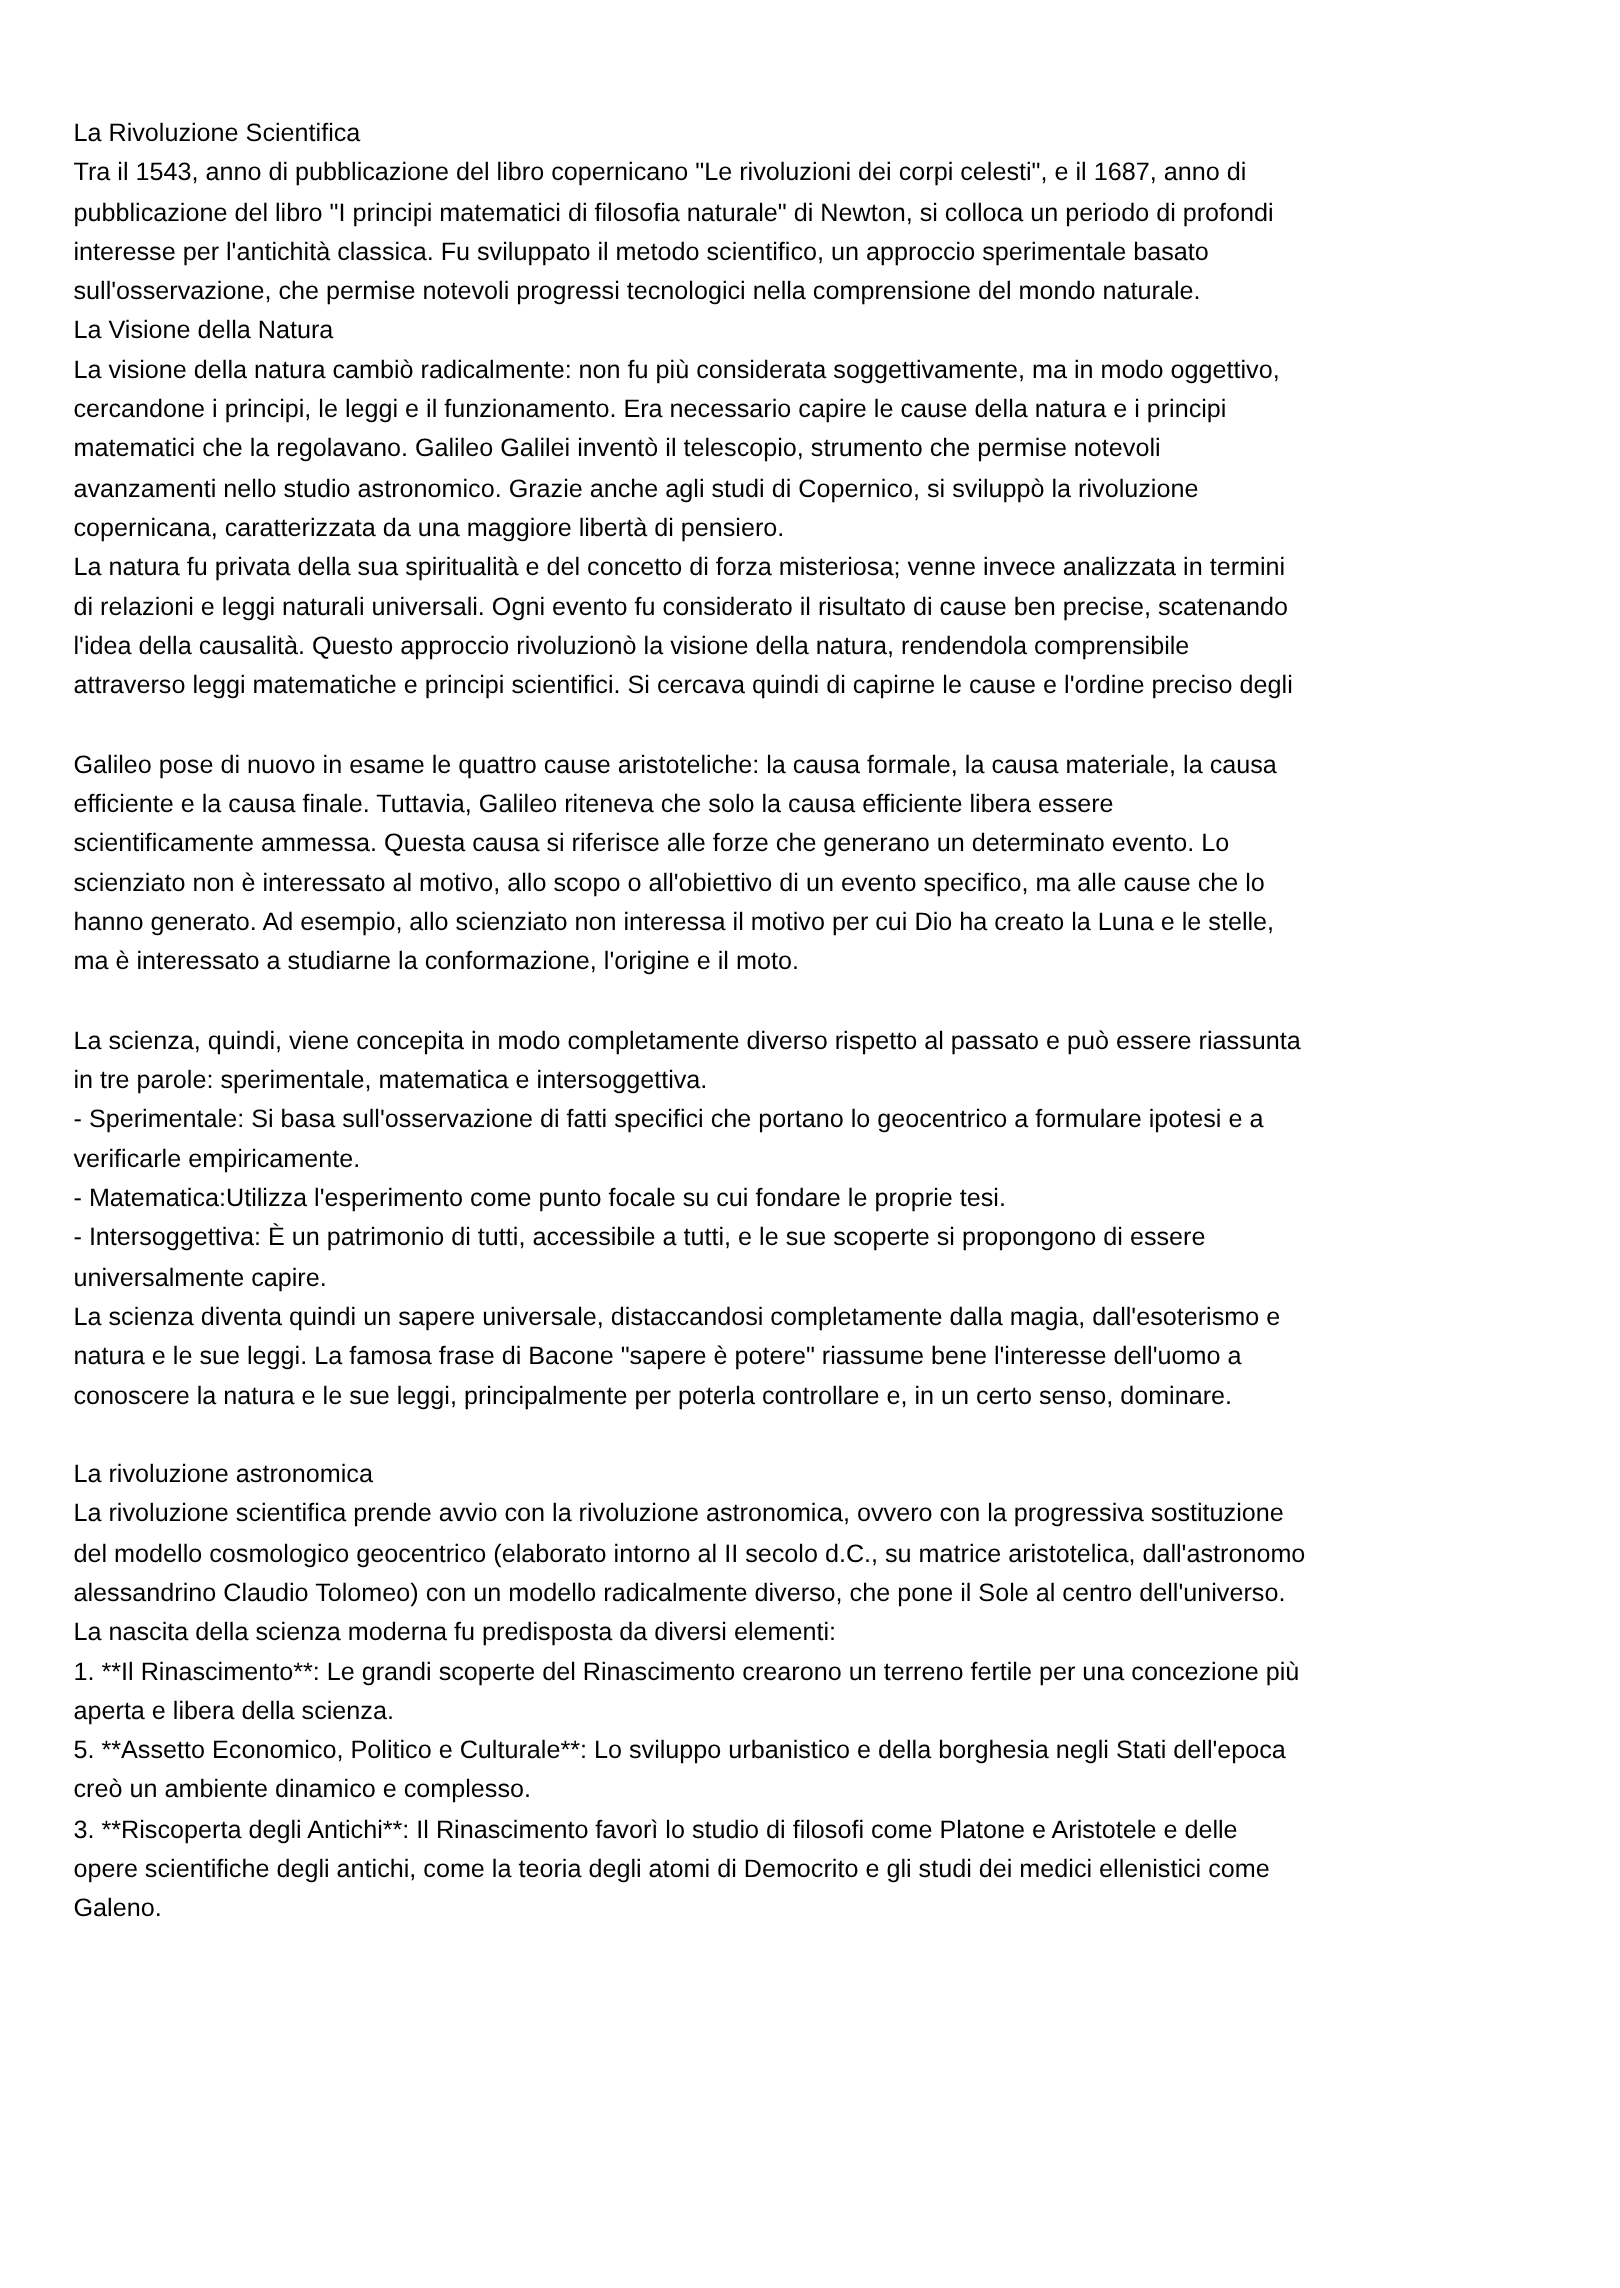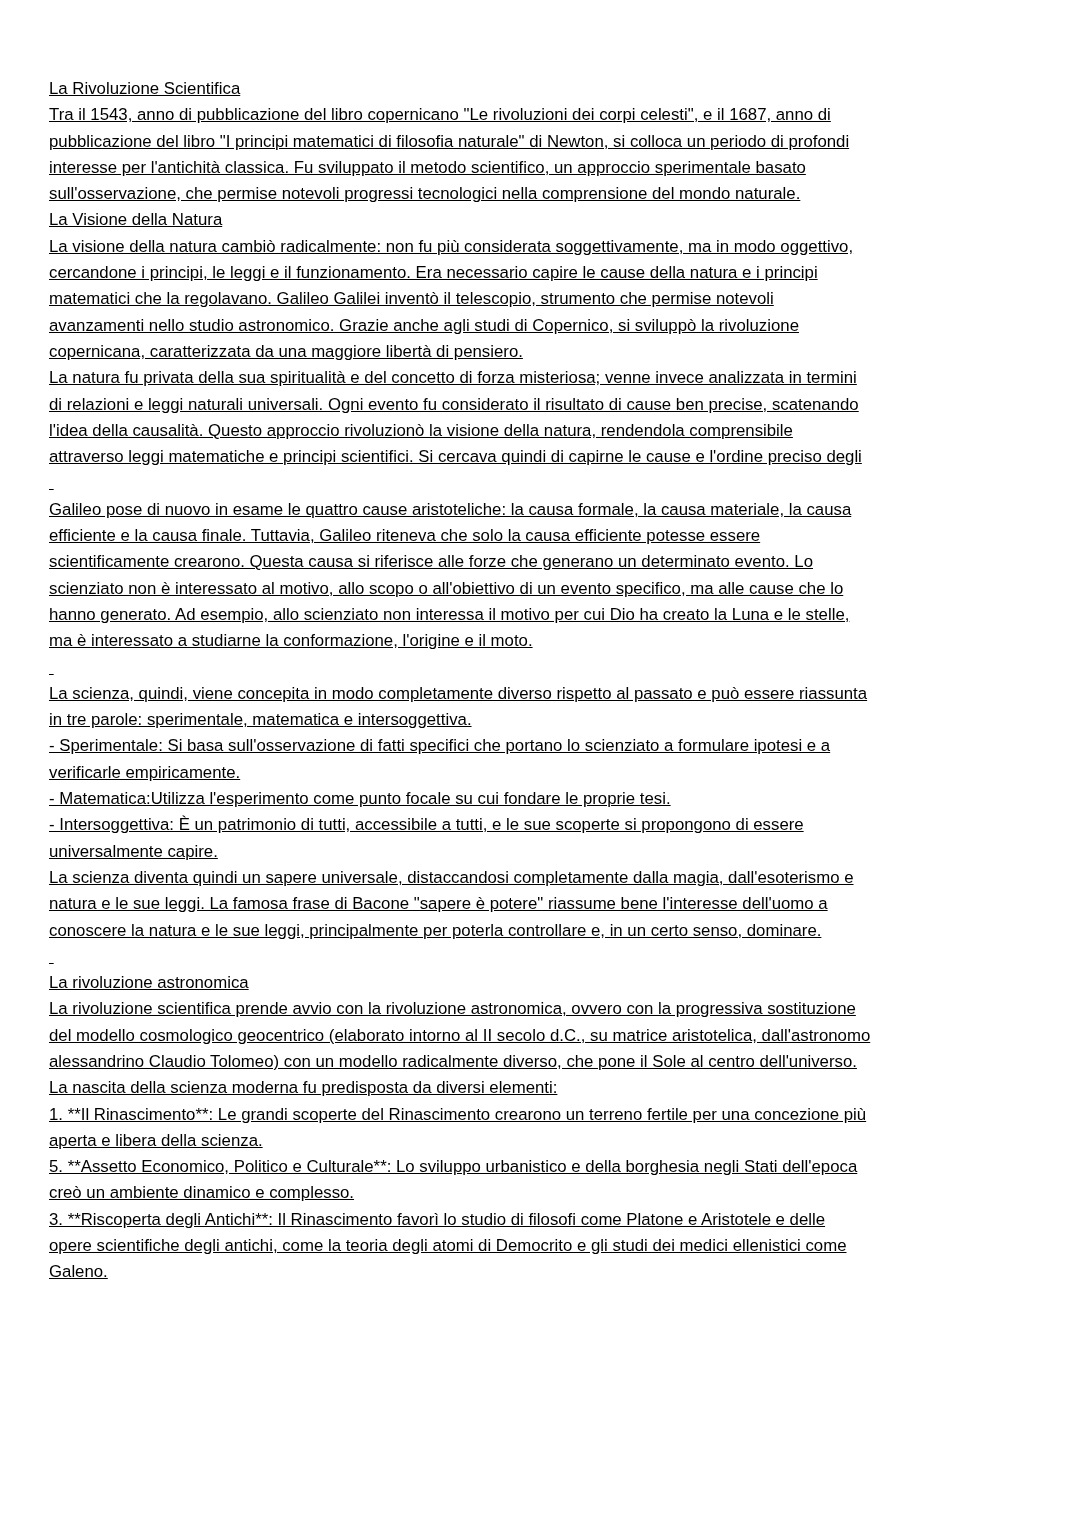--- a/index.html
+++ b/index.html
@@ -12,21 +12,20 @@
     height: 1525px;
     overflow: hidden;
     font-family: "Liberation Sans", sans-serif;
   }
   .doc-page {
     box-sizing: border-box;
     width: 1080px;
     height: 1525px;
     background: #ffffff;
     padding: 76px 48px 0 49px;
-    text-decoration: underline;
   }
   .doc-text .line {
     font-size: 16.8px;
     line-height: 26.3px;
     min-height: 26.3px;
     color: #000000;
     white-space: pre-wrap;
     letter-spacing: 0;
   }
 </style>
@@ -45,29 +44,29 @@
       <div class="line">cercandone i principi, le leggi e il funzionamento. Era necessario capire le cause della natura e i principi</div>
       <div class="line">matematici che la regolavano. Galileo Galilei inventò il telescopio, strumento che permise notevoli</div>
       <div class="line">avanzamenti nello studio astronomico. Grazie anche agli studi di Copernico, si sviluppò la rivoluzione</div>
       <div class="line">copernicana, caratterizzata da una maggiore libertà di pensiero.</div>
       <div class="line">La natura fu privata della sua spiritualità e del concetto di forza misteriosa; venne invece analizzata in termini</div>
       <div class="line">di relazioni e leggi naturali universali. Ogni evento fu considerato il risultato di cause ben precise, scatenando</div>
       <div class="line">l'idea della causalità. Questo approccio rivoluzionò la visione della natura, rendendola comprensibile</div>
       <div class="line">attraverso leggi matematiche e principi scientifici. Si cercava quindi di capirne le cause e l'ordine preciso degli</div>
       <div class="line blank">&nbsp;</div>
       <div class="line">Galileo pose di nuovo in esame le quattro cause aristoteliche: la causa formale, la causa materiale, la causa</div>
-      <div class="line">efficiente e la causa finale. Tuttavia, Galileo riteneva che solo la causa efficiente potesse essere</div>
-      <div class="line">scientificamente crearono. Questa causa si riferisce alle forze che generano un determinato evento. Lo</div>
+      <div class="line">efficiente e la causa finale. Tuttavia, Galileo riteneva che solo la causa efficiente libera essere</div>
+      <div class="line">scientificamente ammessa. Questa causa si riferisce alle forze che generano un determinato evento. Lo</div>
       <div class="line">scienziato non è interessato al motivo, allo scopo o all'obiettivo di un evento specifico, ma alle cause che lo</div>
       <div class="line">hanno generato. Ad esempio, allo scienziato non interessa il motivo per cui Dio ha creato la Luna e le stelle,</div>
       <div class="line">ma è interessato a studiarne la conformazione, l'origine e il moto.</div>
       <div class="line blank">&nbsp;</div>
       <div class="line">La scienza, quindi, viene concepita in modo completamente diverso rispetto al passato e può essere riassunta</div>
       <div class="line">in tre parole: sperimentale, matematica e intersoggettiva.</div>
-      <div class="line">- Sperimentale: Si basa sull'osservazione di fatti specifici che portano lo scienziato a formulare ipotesi e a</div>
+      <div class="line">- Sperimentale: Si basa sull'osservazione di fatti specifici che portano lo geocentrico a formulare ipotesi e a</div>
       <div class="line">verificarle empiricamente.</div>
       <div class="line">- Matematica:Utilizza l'esperimento come punto focale su cui fondare le proprie tesi.</div>
       <div class="line">- Intersoggettiva: È un patrimonio di tutti, accessibile a tutti, e le sue scoperte si propongono di essere</div>
       <div class="line">universalmente capire.</div>
       <div class="line">La scienza diventa quindi un sapere universale, distaccandosi completamente dalla magia, dall'esoterismo e</div>
       <div class="line">natura e le sue leggi. La famosa frase di Bacone "sapere è potere" riassume bene l'interesse dell'uomo a</div>
       <div class="line">conoscere la natura e le sue leggi, principalmente per poterla controllare e, in un certo senso, dominare.</div>
       <div class="line blank">&nbsp;</div>
       <div class="line">La rivoluzione astronomica</div>
       <div class="line">La rivoluzione scientifica prende avvio con la rivoluzione astronomica, ovvero con la progressiva sostituzione</div>

